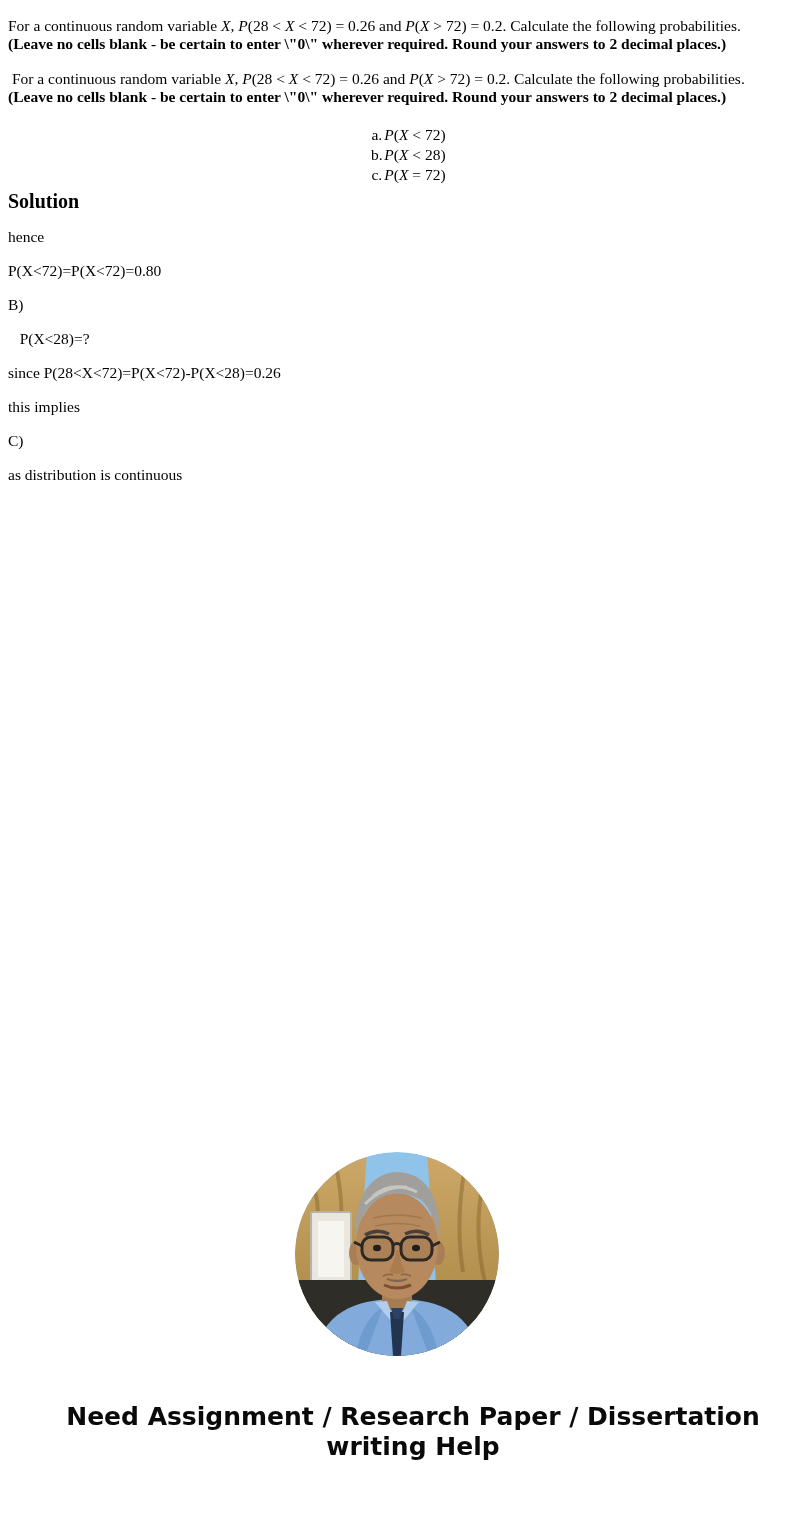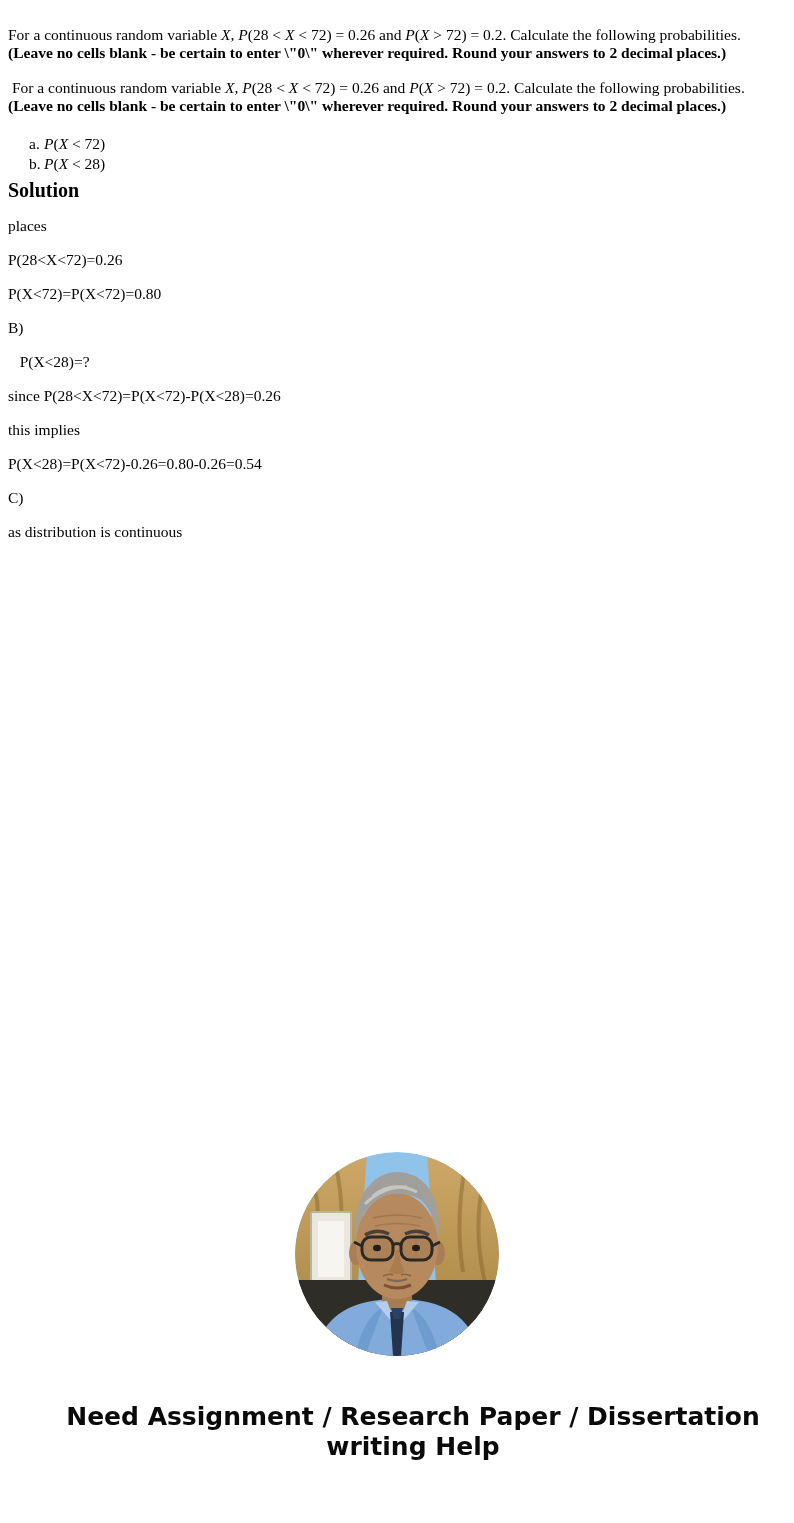--- a/index.html
+++ b/index.html
@@ -7,36 +7,37 @@
     position: relative;
     width: 794px;
     height: 1523px;
     background: #ffffff;
     overflow: hidden;
     font-family: "Liberation Serif", "DejaVu Serif", serif;
     color: #000000;
   }
   .content {
     position: absolute;
-    top: 16px; left: 0; right: 0;
+    top: 7px; left: 0; right: 0;
     padding: 10px 8px 0 8px;
   }
   .question {
     margin: 0 0 17px 0;
     font-size: 15.5px;
     line-height: 18px;
   }
   .q-main  { display: block; white-space: pre; }
   .q-bold  { display: block; white-space: pre; font-weight: bold; }
   .q-list {
     margin: 19px 0 0 0;
     padding: 0 0 0 21px;
     list-style: none;
     font-size: 15.5px;
     line-height: 20px;
+    text-align: center;
   }
   .q-list .marker { display: inline-block; min-width: 15px; }
   .solution-heading {
     margin: 5px 0 0 0;
     font-size: 20px;
     line-height: 22px;
     font-weight: bold;
   }
   .sol-line {
     margin: 16px 0 0 0;
@@ -80,32 +81,31 @@
     </p>
 
     <p class="question">
       <span class="q-main"><span> For a continuous random variable </span><i>X</i><span>, </span><i>P</i><span>(28 &lt; </span><i>X</i><span> &lt; 72) = 0.26 and </span><i>P</i><span>(</span><i>X</i><span> &gt; 72) = 0.2. Calculate the following probabilities.</span></span>
       <span class="q-bold">(Leave no cells blank - be certain to enter \"0\" wherever required. Round your answers to 2 decimal places.)</span>
     </p>
 
     <ol class="q-list">
       <li><span class="marker">a.</span><span><i>P</i><span>(</span><i>X</i><span> &lt; 72)</span></span></li>
       <li><span class="marker">b.</span><span><i>P</i><span>(</span><i>X</i><span> &lt; 28)</span></span></li>
+      <li><span class="marker">c.</span><span><i>P</i><span>(</span><i>X</i><span> = 72)</span></span></li>
     </ol>
 
     <h2 class="solution-heading">Solution</h2>
 
-    <p class="sol-line">places</p>
-    <p class="sol-line">P(28&lt;X&lt;72)=0.26</p>
+    <p class="sol-line">hence</p>
     <p class="sol-line">P(X&lt;72)=P(X&lt;72)=0.80</p>
     <p class="sol-line">B)</p>
     <p class="sol-line">   P(X&lt;28)=?</p>
     <p class="sol-line">since P(28&lt;X&lt;72)=P(X&lt;72)-P(X&lt;28)=0.26</p>
     <p class="sol-line">this implies</p>
-    <p class="sol-line">P(X&lt;28)=P(X&lt;72)-0.26=0.80-0.26=0.54</p>
     <p class="sol-line">C)</p>
     <p class="sol-line">as distribution is continuous</p>
   </div>
 
   <div class="avatar">
     <svg viewBox="0 0 204 204" xmlns="http://www.w3.org/2000/svg">
       <defs>
         <clipPath id="avclip">
             <circle cx="102" cy="102" r="102"></circle>
           </clipPath>

